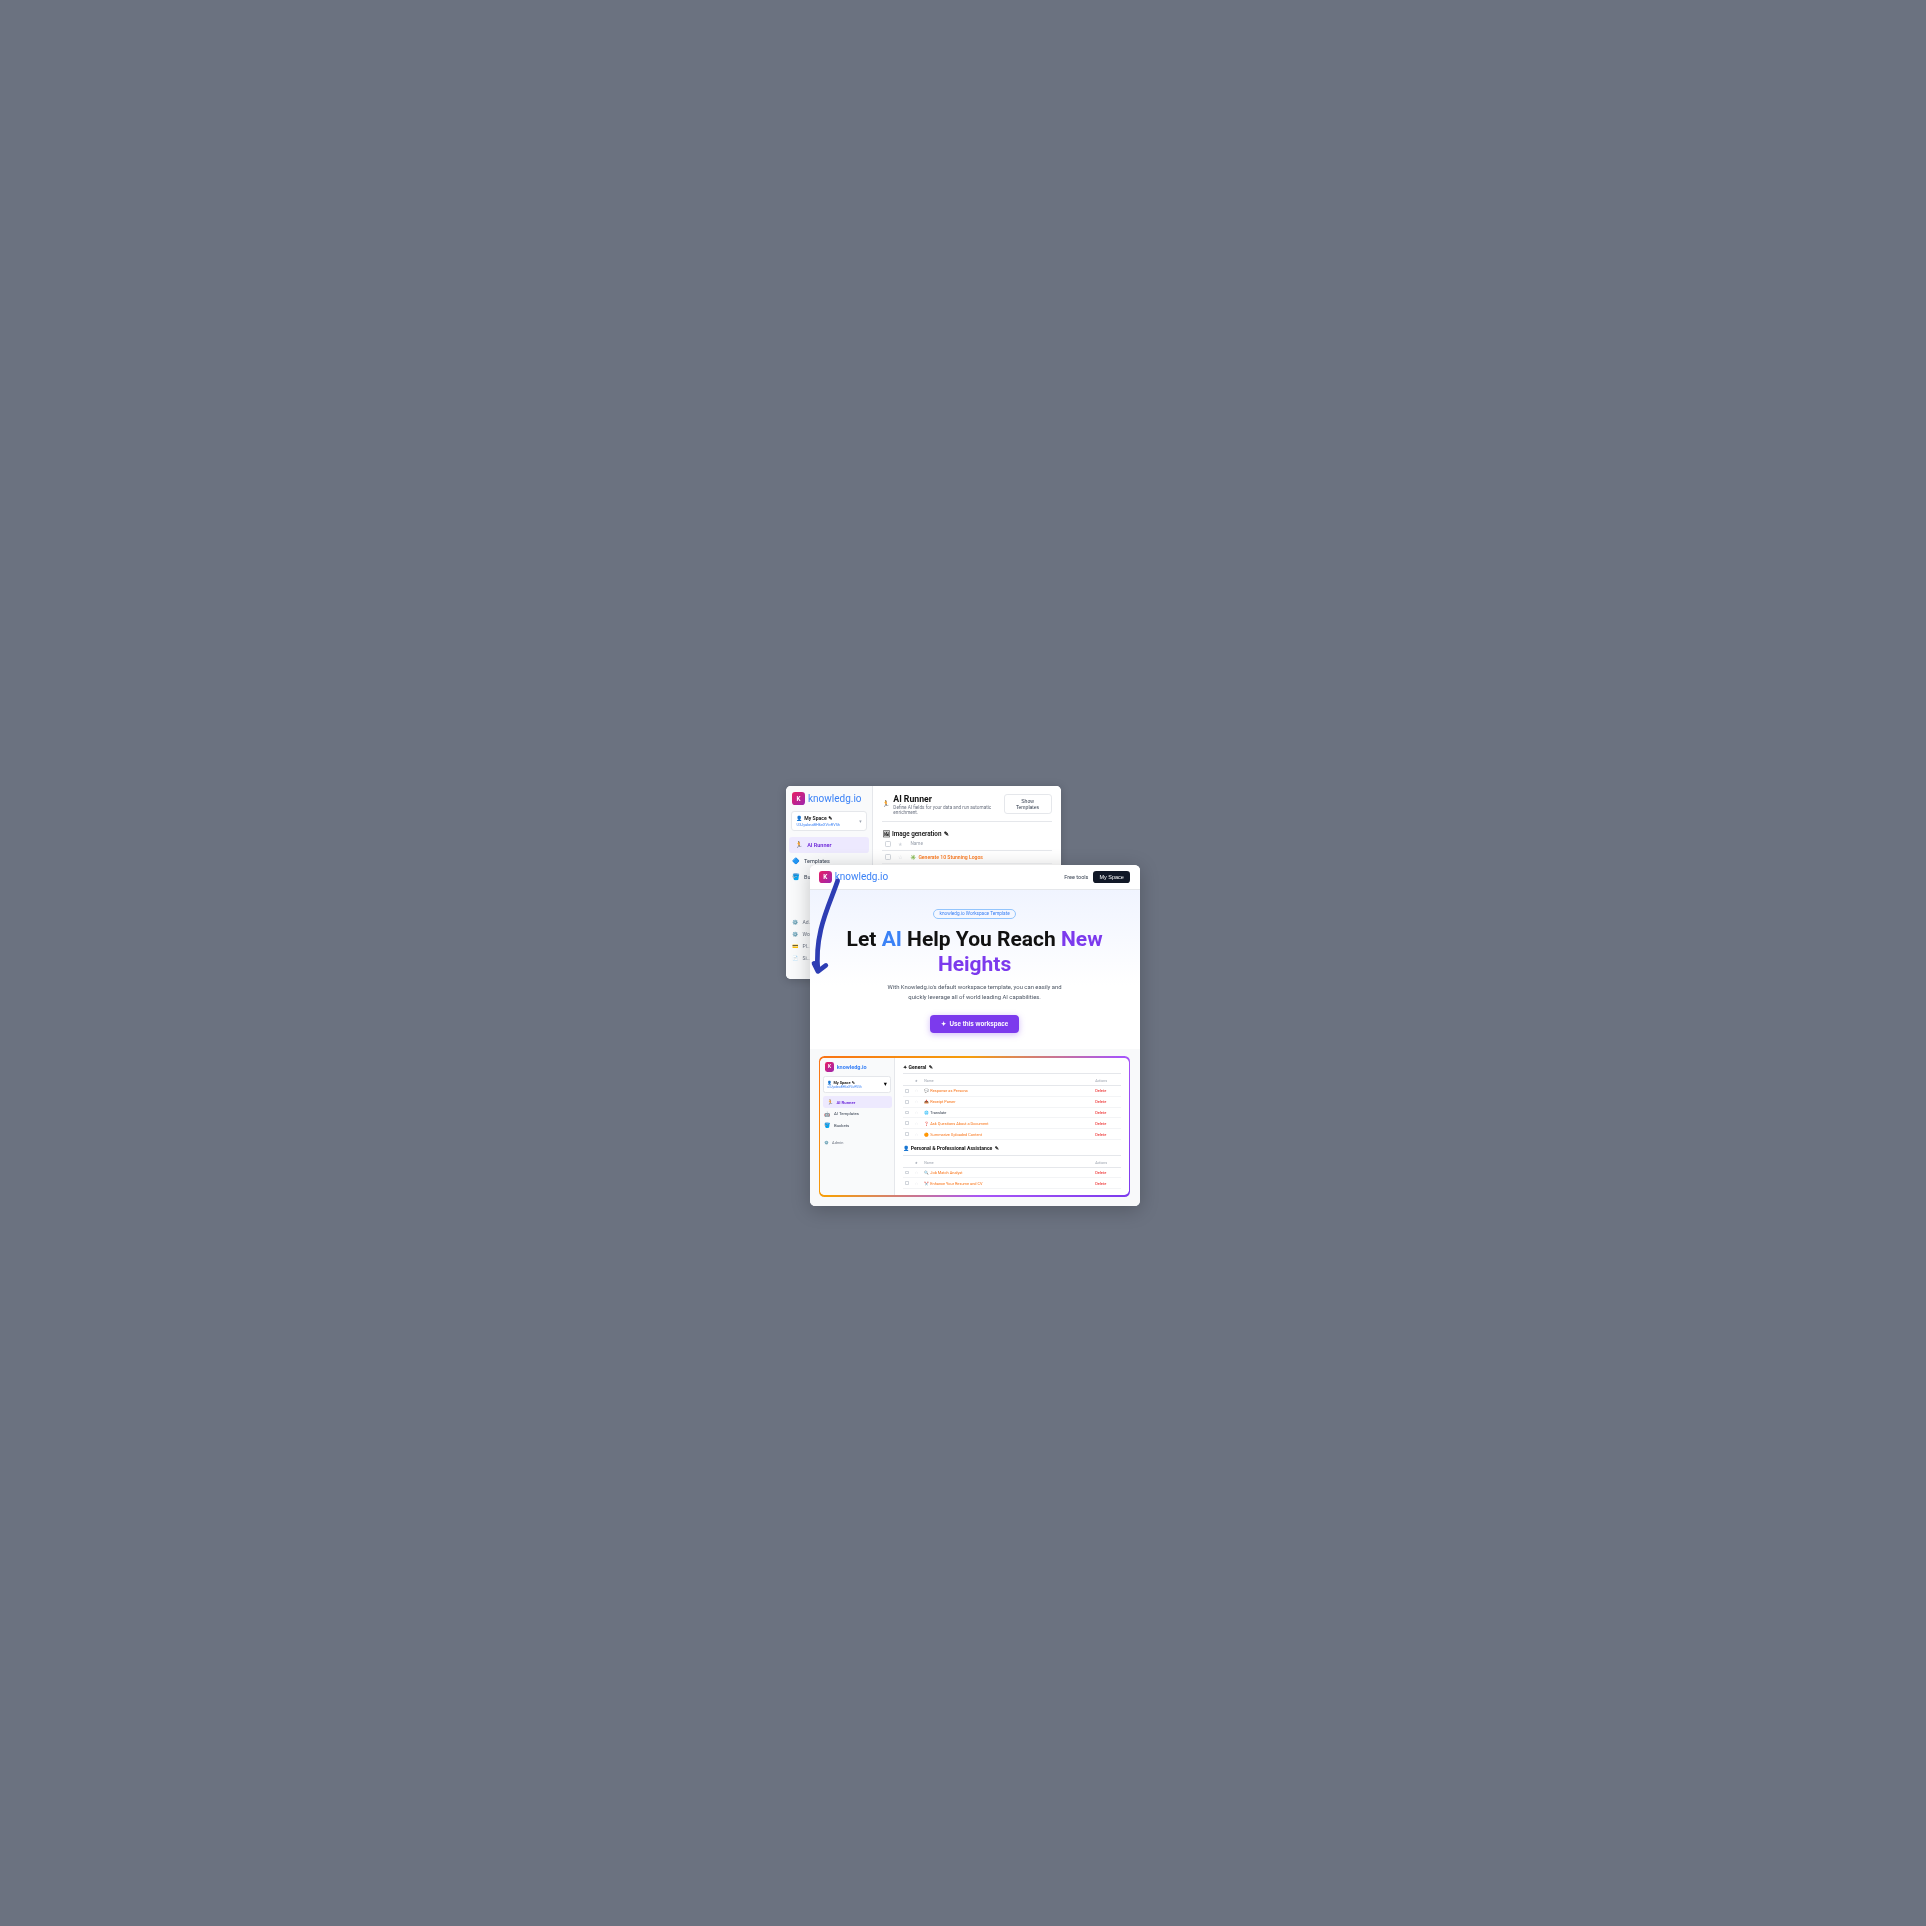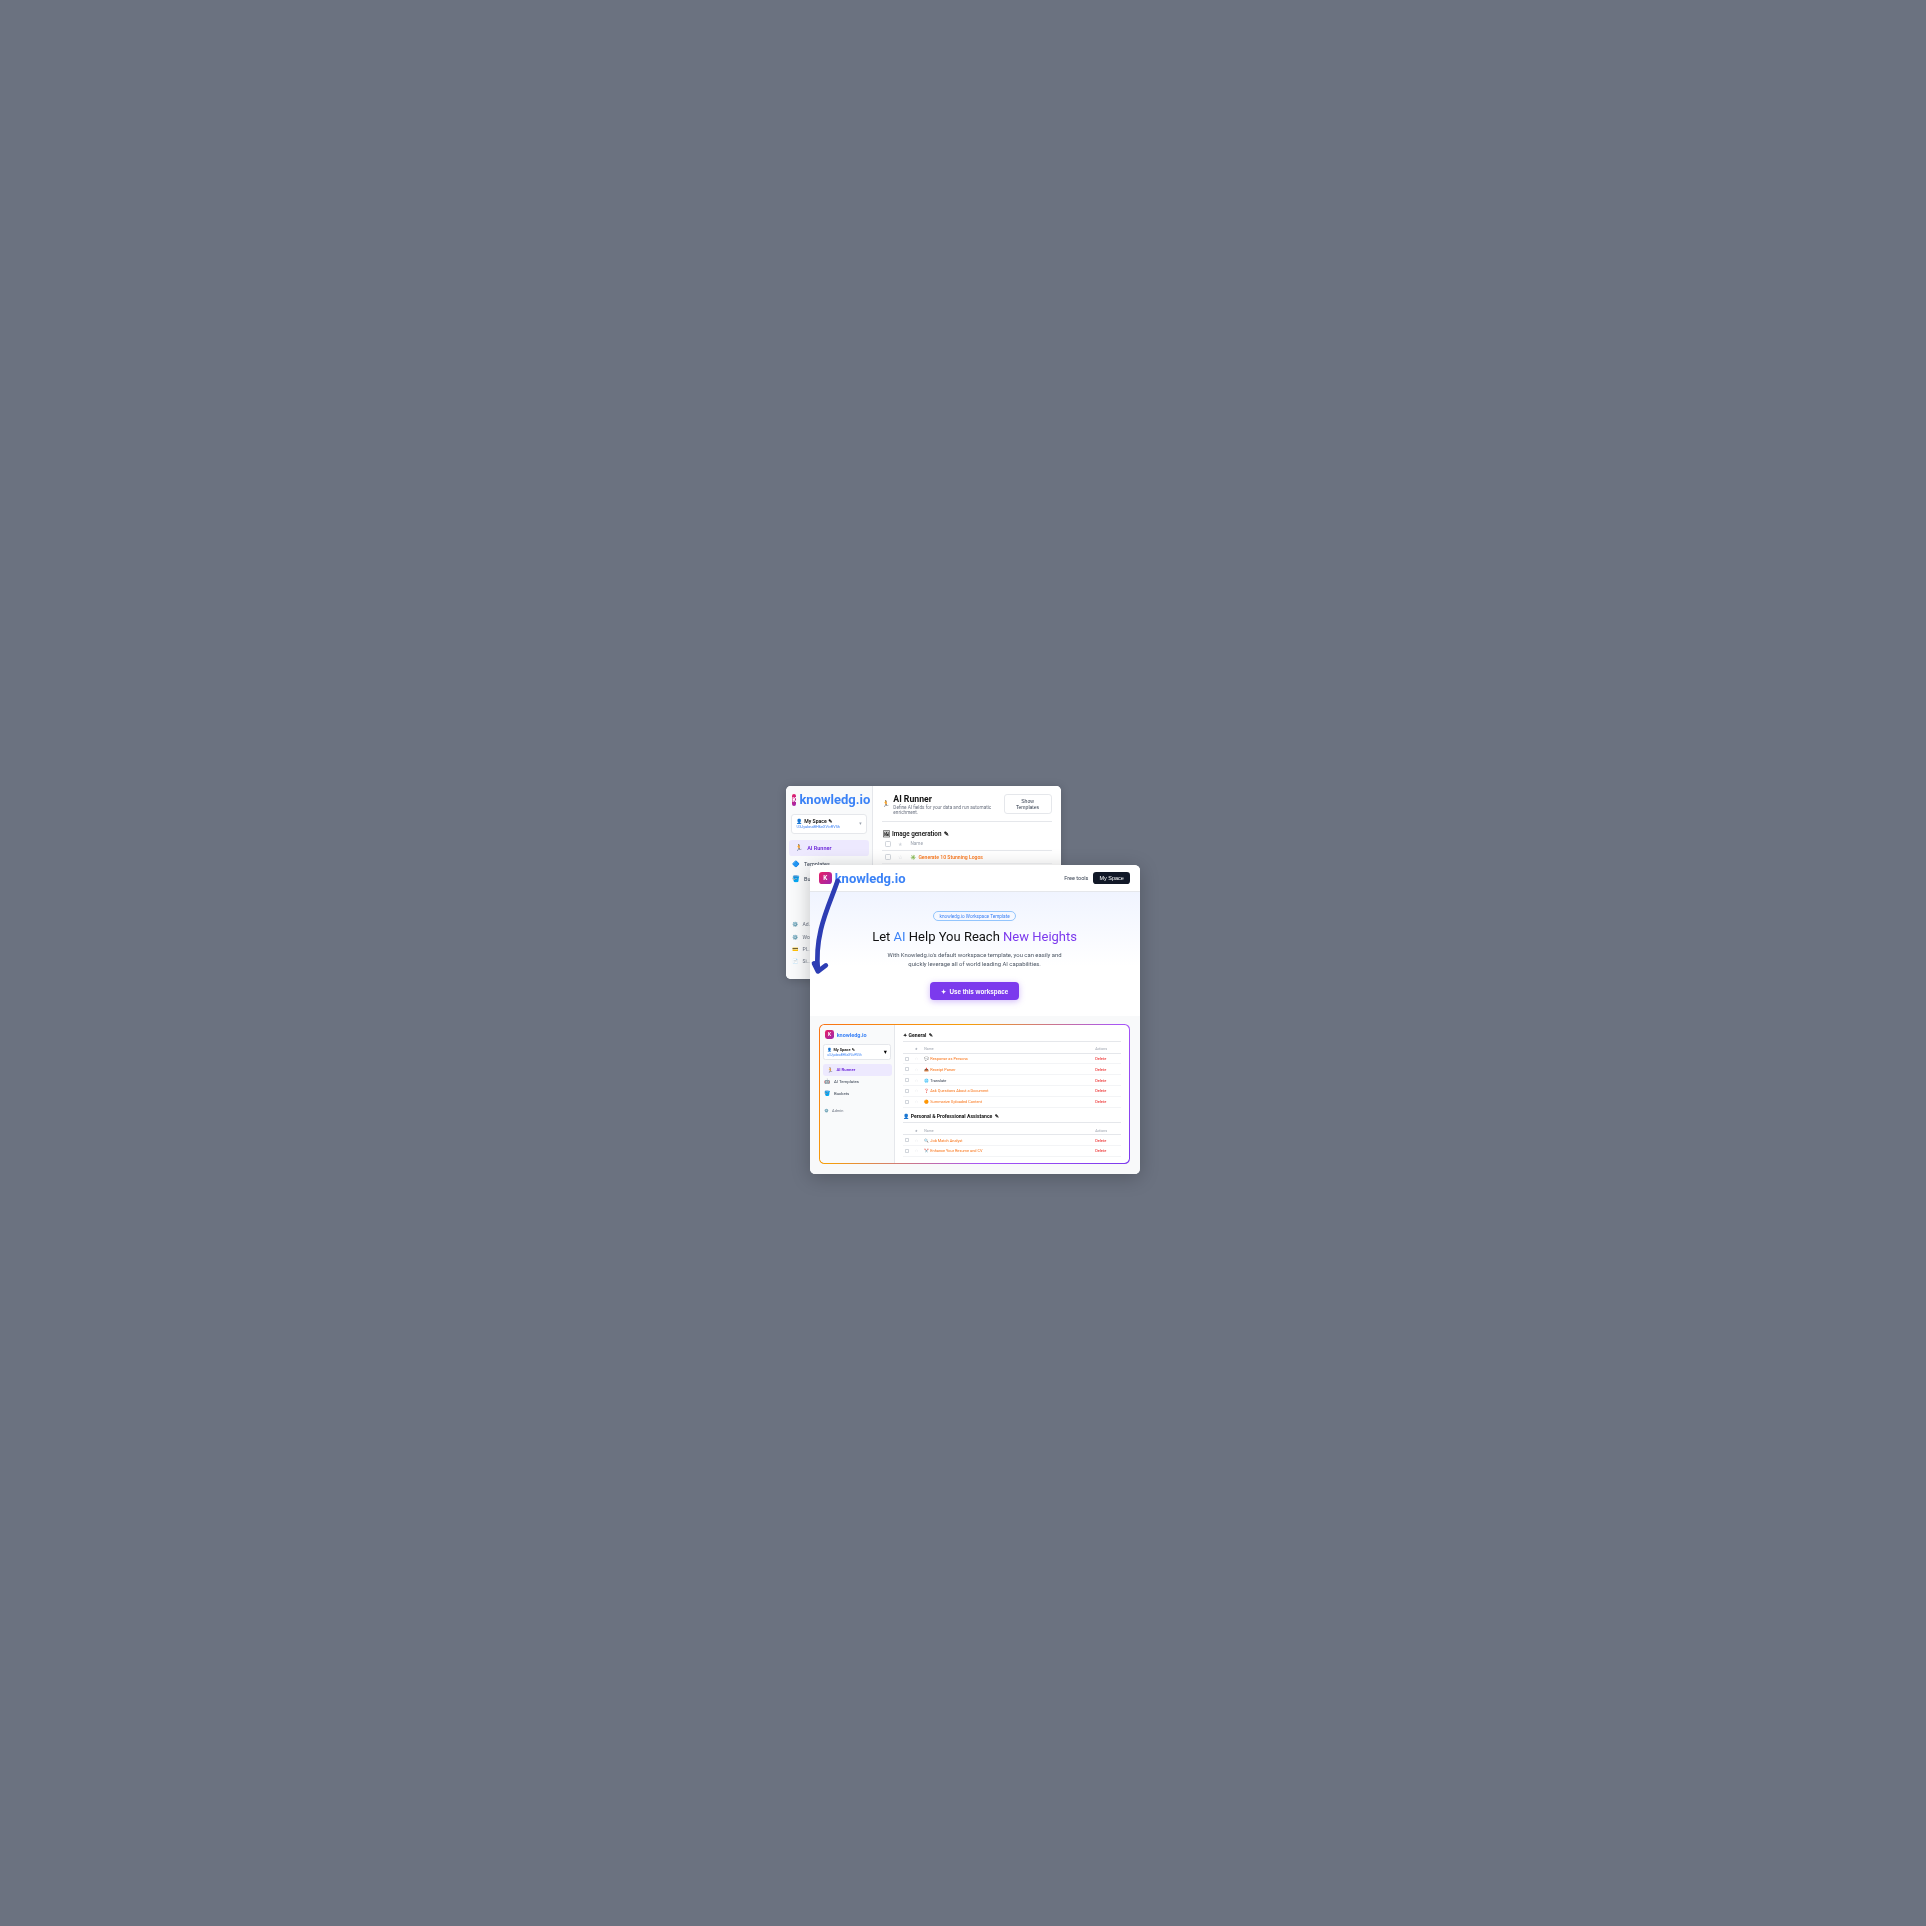--- a/index.html
+++ b/index.html
@@ -56,22 +56,22 @@
       border-radius: 3.1px;
       display: flex;
       align-items: center;
       justify-content: center;
       color: white;
       font-weight: bold;
       font-size: 6.3px;
     }
 
     .logo-text {
-      font-size: 13px;
-      font-weight: 700;
+      font-size: 10px;
+      font-weight: 400;
       color: #111;
     }
 
     .logo-text span {
       color: #3b82f6;
     }
 
     .bg-workspace-selector {
       margin: 0 4.7px 6.3px;
       background: #fff;
@@ -304,22 +304,22 @@
       display: inline-block;
       border: 0.6px solid #93c5fd;
       border-radius: 7.9px;
       padding: 1.6px 5.5px;
       font-size: 4.7px;
       color: #3b82f6;
       margin-bottom: 7.9px;
     }
 
     .hero-title {
-      font-size: 13px;
-      font-weight: 400;
+      font-size: 21px;
+      font-weight: 700;
       color: #111;
       line-height: 1.2;
       margin-bottom: 6.3px;
     }
 
     .hero-title .ai-text {
       color: #3b82f6;
     }
 
     .hero-title .heights-text {

